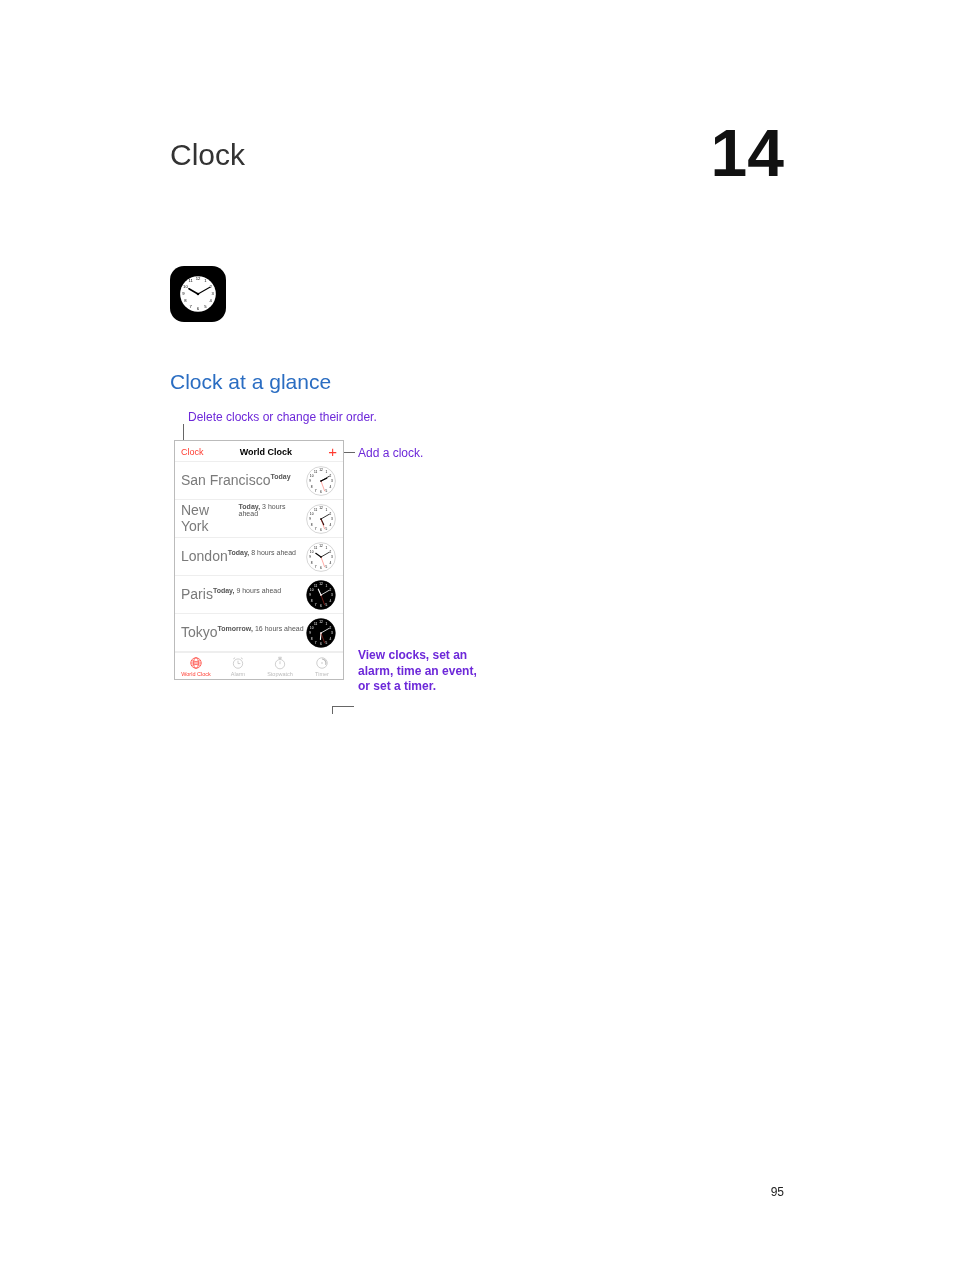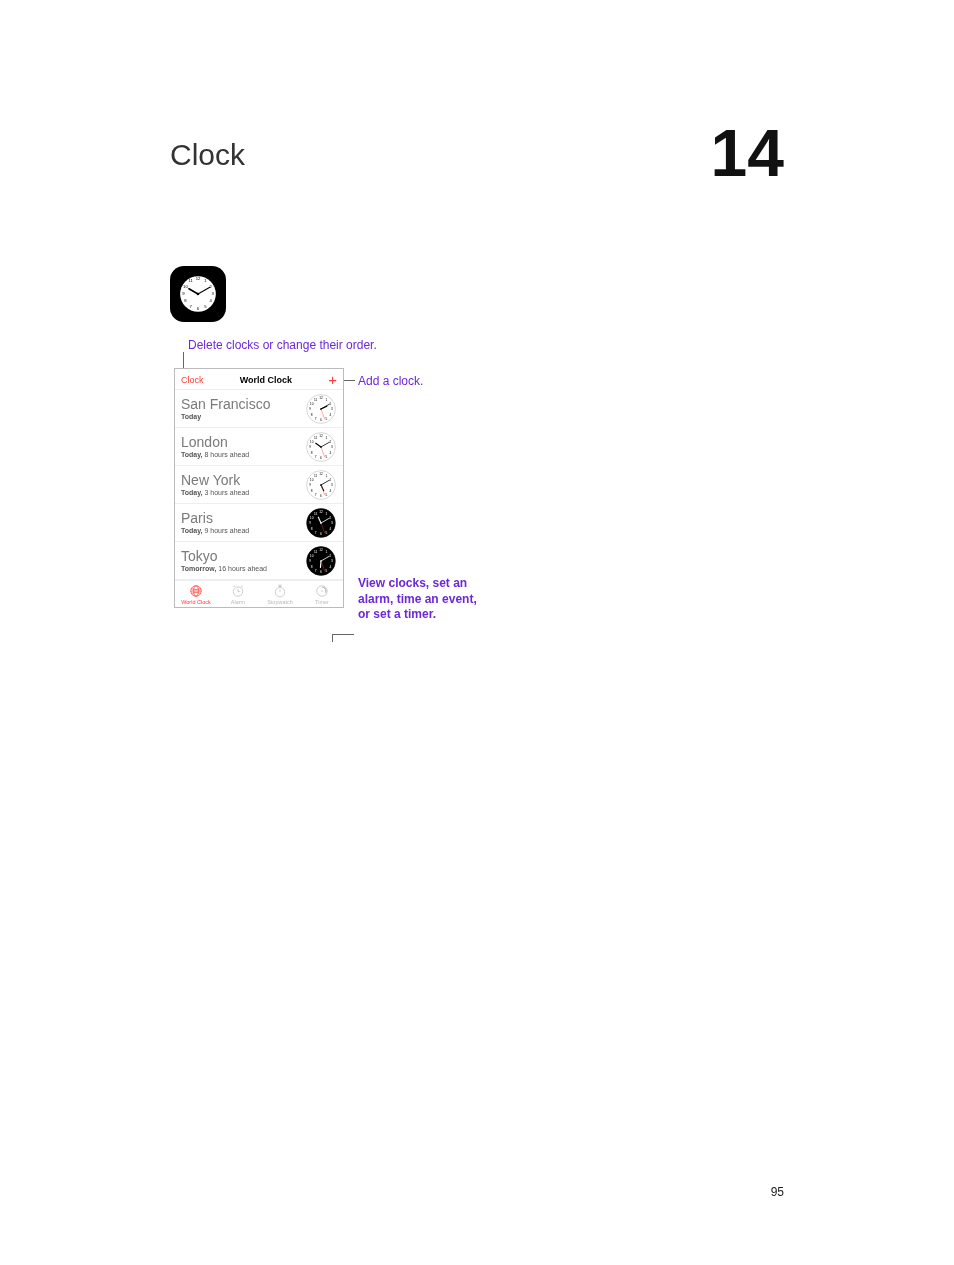--- a/index.html
+++ b/index.html
@@ -106,21 +106,21 @@
   .dev-add { color: #ff3b30; font-size: 15px; line-height: 1; font-weight: 300; }
   .city-row {
     display: flex;
     align-items: center;
     justify-content: space-between;
     padding: 4px 6px;
     border-bottom: 1px solid #eee;
     height: 38px;
     box-sizing: border-box;
   }
-  .city-info { display: flex; flex-direction: column; }
+  .city-info { display: flex; flex-direction: row; }
   .city-name { color: #7a7a7a; font-size: 14px; font-weight: 300; line-height: 1.1; }
   .city-sub { font-size: 7px; color: #555; }
   .city-sub .day { font-weight: 700; }
   .clock {
     width: 32px;
     height: 32px;
     flex: 0 0 32px;
   }
   .tabbar {
     display: flex;
@@ -174,20 +174,21 @@
         <text x="6" y="21">9</text>
           <text x="8" y="14">10</text>
           <text x="13" y="9">11</text>
       </g>
       <line x1="20" y1="20" x2="20" y2="10" stroke="#000" stroke-width="1.5" stroke-linecap="round" transform="rotate(300 20 20)"></line>
       <line x1="20" y1="20" x2="20" y2="7" stroke="#000" stroke-width="1" stroke-linecap="round" transform="rotate(60 20 20)"></line>
       <circle cx="20" cy="20" r="1.2" fill="#000"></circle>
     </svg>
   </div>
 
+  <div class="section-heading">Clock at a glance</div>
 
   <div class="figure-wrap">
 
     <div class="callout-tick-v" style="top:8px; left:13px; height:20px;"></div>
     <div class="callout top">Delete clocks or change their order.</div>
 
     <div class="callout-tick-h" style="top:36px; left:163px; width:22px;"></div>
     <div class="callout add">Add a clock.</div>
 
     <div class="callout-tick-h" style="top:290px; left:162px; width:22px;"></div>
@@ -223,67 +224,67 @@
                 <text x="20.0" y="8.0">12</text>
               </g>
     <line x1="20" y1="20" x2="20" y2="12" stroke="#000" stroke-width="1.4" stroke-linecap="round" transform="rotate(65 20 20)"></line>
     <line x1="20" y1="20" x2="20" y2="8" stroke="#000" stroke-width="0.9" stroke-linecap="round" transform="rotate(60 20 20)"></line>
     <line x1="20" y1="20" x2="20" y2="7" stroke="#ff3b30" stroke-width="0.5" stroke-linecap="round" transform="rotate(160 20 20)"></line>
     <circle cx="20" cy="20" r="1" fill="#000"></circle>
   </svg>
   </div>
           <div class="city-row">
     <div class="city-info">
+      <div class="city-name">New York</div>
+      <div class="city-sub"><span class="day">Today,</span> 3 hours ahead</div>
+    </div>
+    <svg class="clock" viewBox="0 0 40 40">
+    <circle cx="20" cy="20" r="18" fill="#fff" stroke="#aaa" stroke-width="0.6"></circle>
+    <g fill="#000" font-size="4" text-anchor="middle" font-family="sans-serif">
+                <text x="26.8" y="9.8">1</text>
+                <text x="31.7" y="14.8">2</text>
+                <text x="33.5" y="21.5">3</text>
+                <text x="31.7" y="28.3">4</text>
+                <text x="26.8" y="33.2">5</text>
+                <text x="20.0" y="35.0">6</text>
+                <text x="13.3" y="33.2">7</text>
+                <text x="8.3" y="28.3">8</text>
+                <text x="6.5" y="21.5">9</text>
+                <text x="8.3" y="14.7">10</text>
+                <text x="13.2" y="9.8">11</text>
+                <text x="20.0" y="8.0">12</text>
+              </g>
+    <line x1="20" y1="20" x2="20" y2="12" stroke="#000" stroke-width="1.4" stroke-linecap="round" transform="rotate(155 20 20)"></line>
+    <line x1="20" y1="20" x2="20" y2="8" stroke="#000" stroke-width="0.9" stroke-linecap="round" transform="rotate(60 20 20)"></line>
+    <line x1="20" y1="20" x2="20" y2="7" stroke="#ff3b30" stroke-width="0.5" stroke-linecap="round" transform="rotate(160 20 20)"></line>
+    <circle cx="20" cy="20" r="1" fill="#000"></circle>
+  </svg>
+  </div>
+          <div class="city-row">
+    <div class="city-info">
       <div class="city-name">London</div>
       <div class="city-sub"><span class="day">Today,</span> 8 hours ahead</div>
     </div>
     <svg class="clock" viewBox="0 0 40 40">
     <circle cx="20" cy="20" r="18" fill="#fff" stroke="#aaa" stroke-width="0.6"></circle>
     <g fill="#000" font-size="4" text-anchor="middle" font-family="sans-serif">
                 <text x="26.8" y="9.8">1</text>
                 <text x="31.7" y="14.8">2</text>
                 <text x="33.5" y="21.5">3</text>
                 <text x="31.7" y="28.3">4</text>
                 <text x="26.8" y="33.2">5</text>
                 <text x="20.0" y="35.0">6</text>
                 <text x="13.3" y="33.2">7</text>
                 <text x="8.3" y="28.3">8</text>
                 <text x="6.5" y="21.5">9</text>
                 <text x="8.3" y="14.7">10</text>
                 <text x="13.2" y="9.8">11</text>
                 <text x="20.0" y="8.0">12</text>
               </g>
     <line x1="20" y1="20" x2="20" y2="12" stroke="#000" stroke-width="1.4" stroke-linecap="round" transform="rotate(305 20 20)"></line>
-    <line x1="20" y1="20" x2="20" y2="8" stroke="#000" stroke-width="0.9" stroke-linecap="round" transform="rotate(60 20 20)"></line>
-    <line x1="20" y1="20" x2="20" y2="7" stroke="#ff3b30" stroke-width="0.5" stroke-linecap="round" transform="rotate(160 20 20)"></line>
-    <circle cx="20" cy="20" r="1" fill="#000"></circle>
-  </svg>
-  </div>
-          <div class="city-row">
-    <div class="city-info">
-      <div class="city-name">New York</div>
-      <div class="city-sub"><span class="day">Today,</span> 3 hours ahead</div>
-    </div>
-    <svg class="clock" viewBox="0 0 40 40">
-    <circle cx="20" cy="20" r="18" fill="#fff" stroke="#aaa" stroke-width="0.6"></circle>
-    <g fill="#000" font-size="4" text-anchor="middle" font-family="sans-serif">
-                <text x="26.8" y="9.8">1</text>
-                <text x="31.7" y="14.8">2</text>
-                <text x="33.5" y="21.5">3</text>
-                <text x="31.7" y="28.3">4</text>
-                <text x="26.8" y="33.2">5</text>
-                <text x="20.0" y="35.0">6</text>
-                <text x="13.3" y="33.2">7</text>
-                <text x="8.3" y="28.3">8</text>
-                <text x="6.5" y="21.5">9</text>
-                <text x="8.3" y="14.7">10</text>
-                <text x="13.2" y="9.8">11</text>
-                <text x="20.0" y="8.0">12</text>
-              </g>
-    <line x1="20" y1="20" x2="20" y2="12" stroke="#000" stroke-width="1.4" stroke-linecap="round" transform="rotate(155 20 20)"></line>
     <line x1="20" y1="20" x2="20" y2="8" stroke="#000" stroke-width="0.9" stroke-linecap="round" transform="rotate(60 20 20)"></line>
     <line x1="20" y1="20" x2="20" y2="7" stroke="#ff3b30" stroke-width="0.5" stroke-linecap="round" transform="rotate(160 20 20)"></line>
     <circle cx="20" cy="20" r="1" fill="#000"></circle>
   </svg>
   </div>
           <div class="city-row">
     <div class="city-info">
       <div class="city-name">Paris</div>
       <div class="city-sub"><span class="day">Today,</span> 9 hours ahead</div>
     </div>

